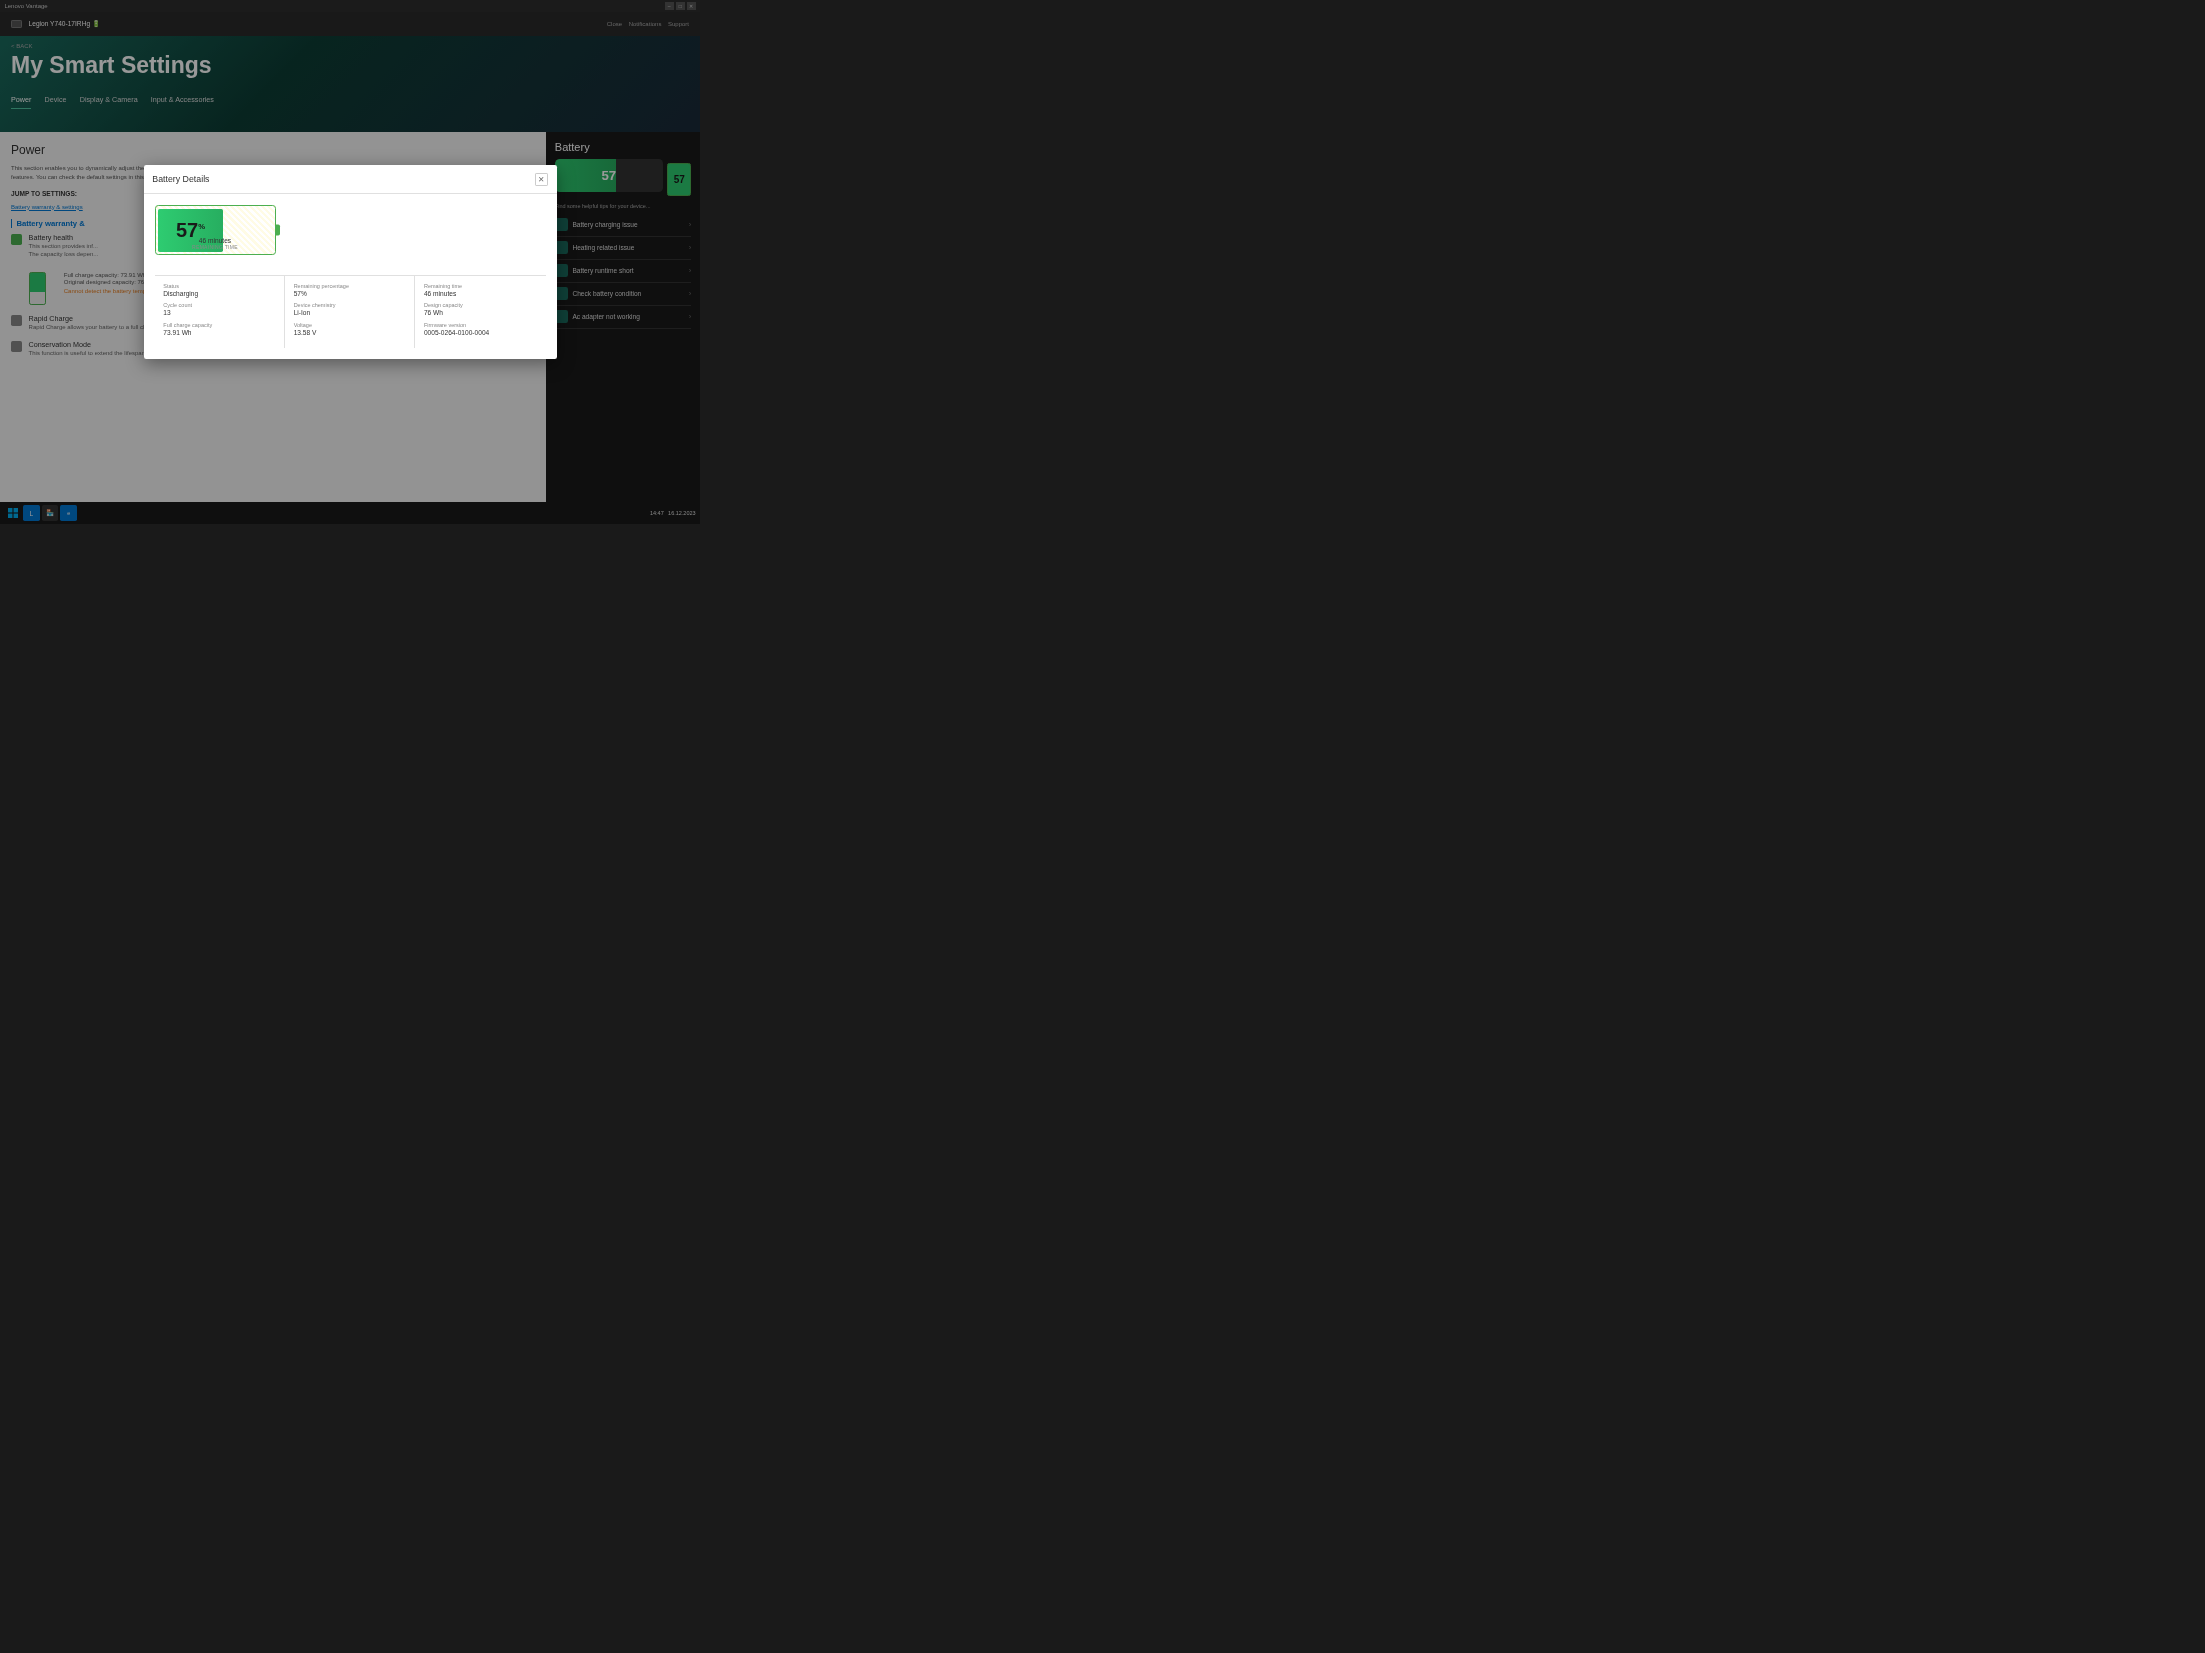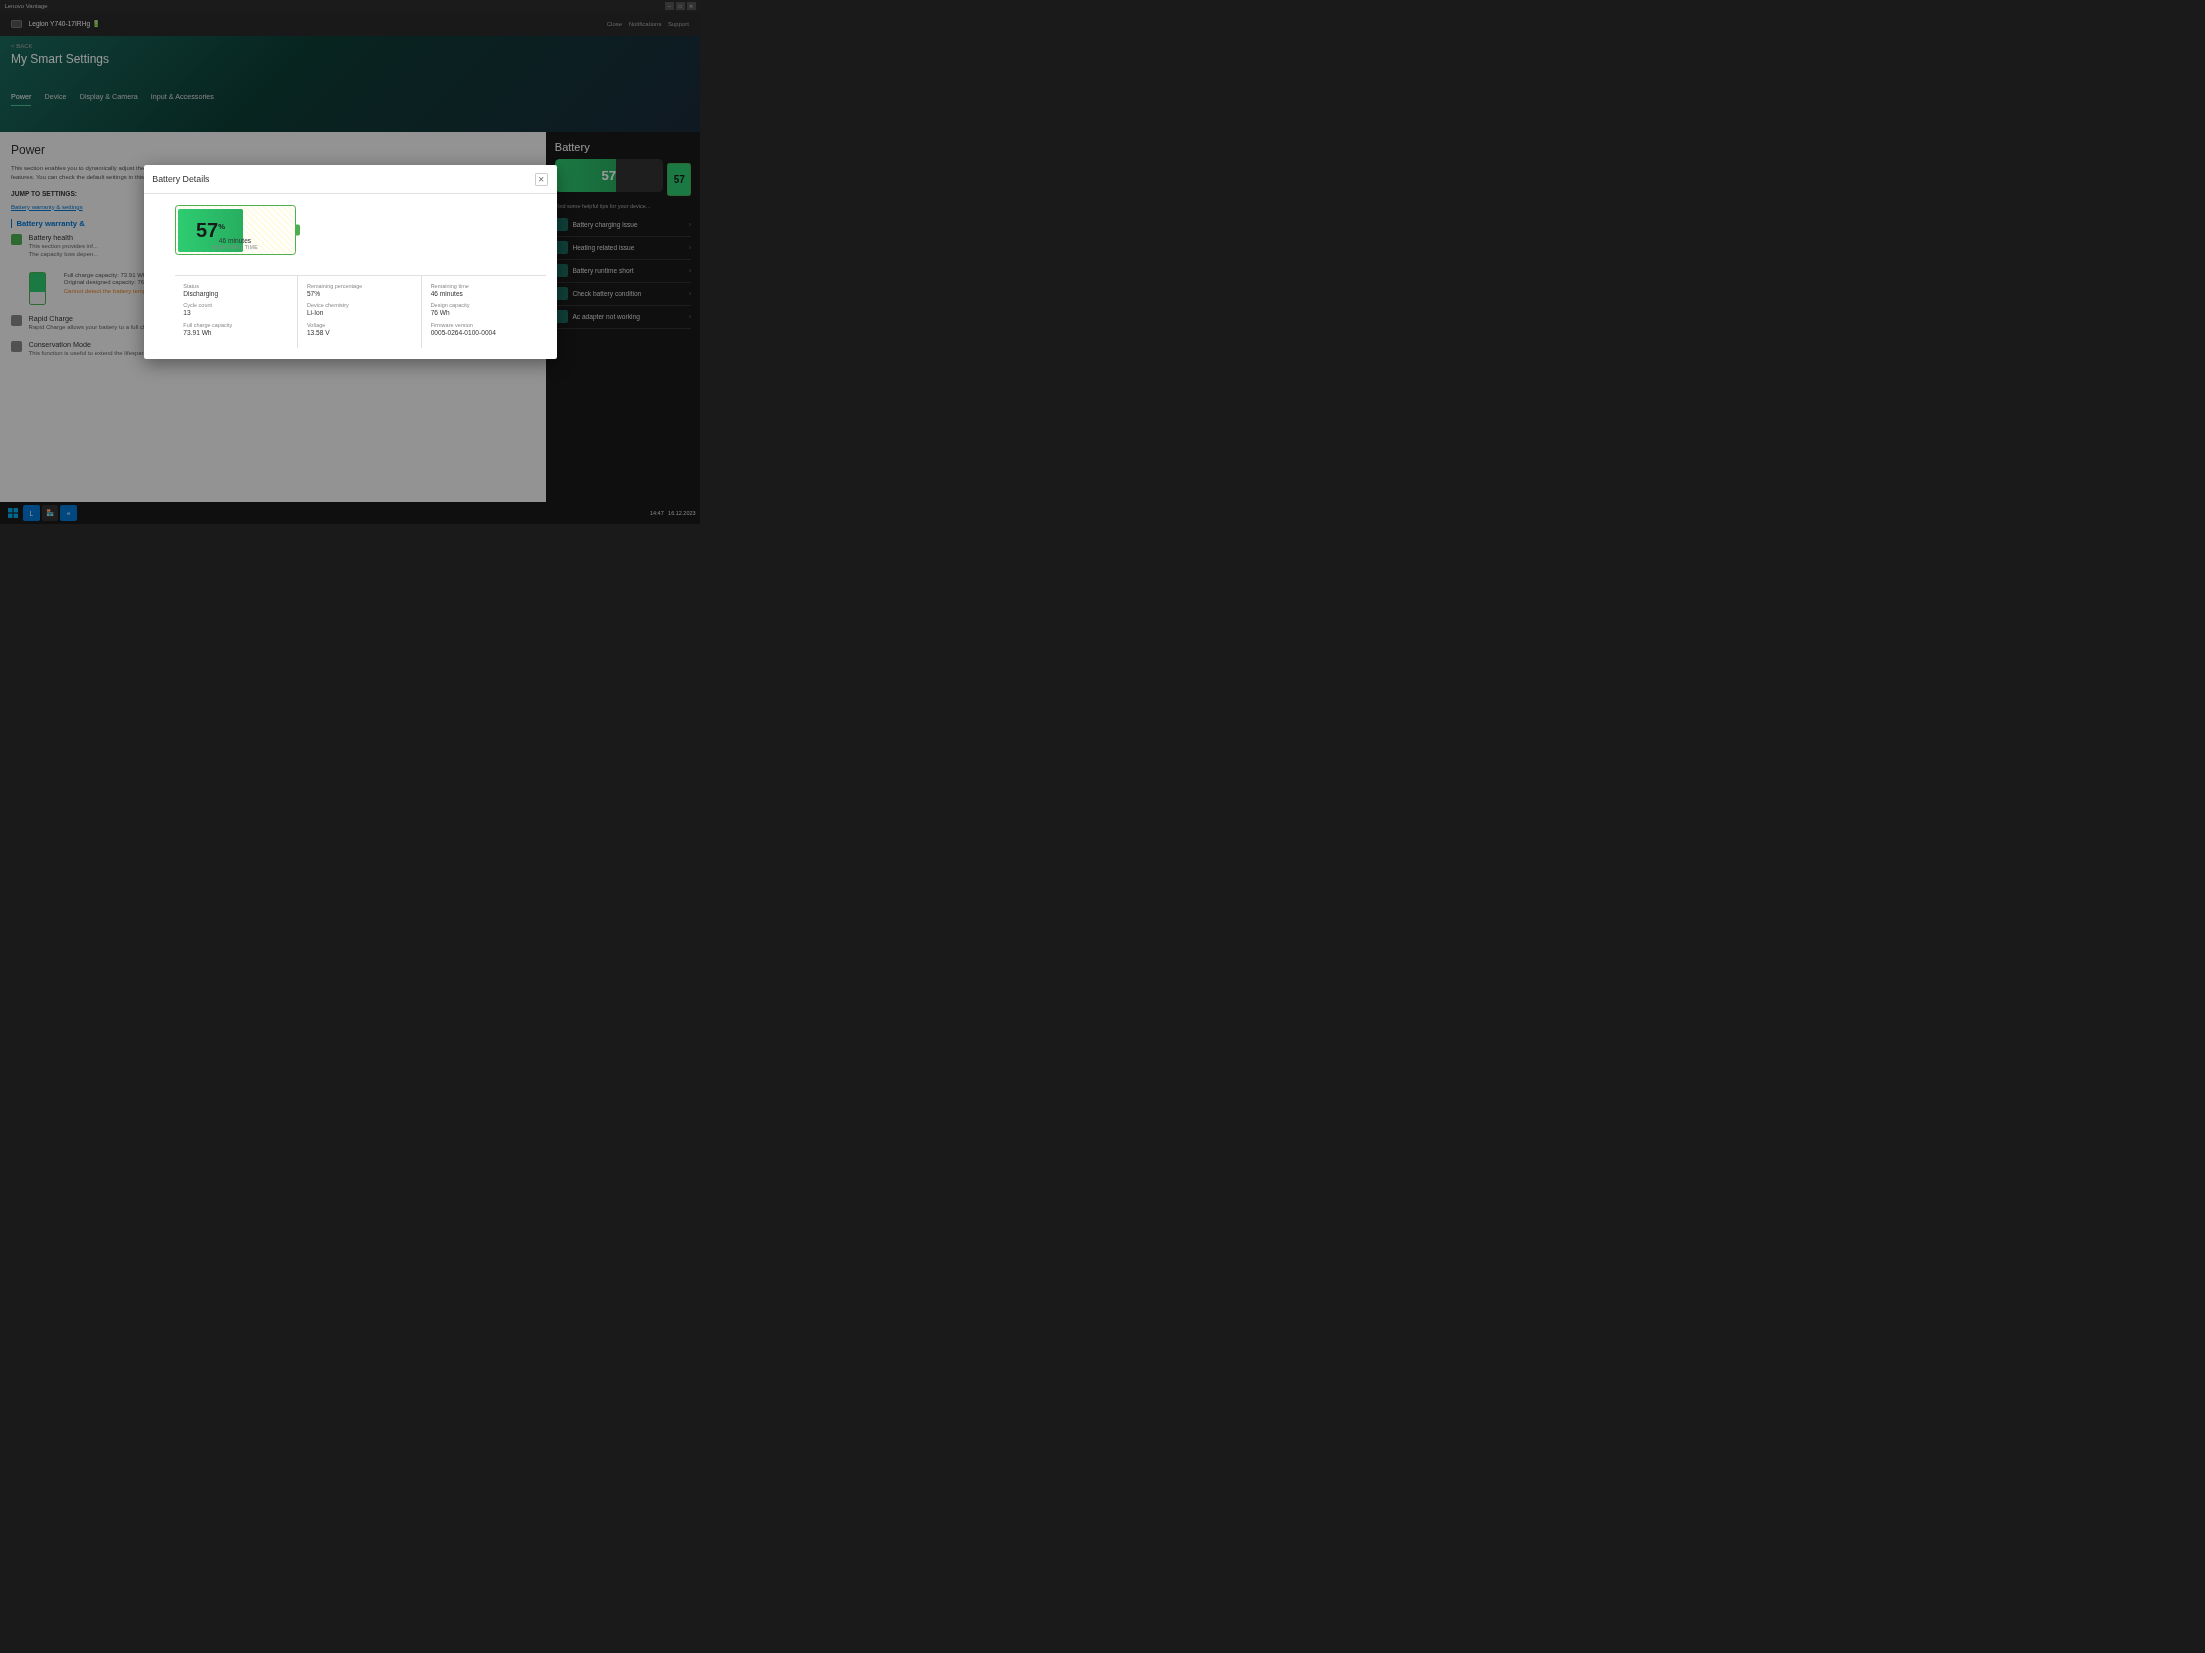--- a/index.html
+++ b/index.html
@@ -51,23 +51,23 @@
       color: #aaa;
       font-size: 6px;
       cursor: pointer;
       display: flex;
       align-items: center;
       gap: 2.2px;
       margin-bottom: 3.3px;
     }
     .app-title {
       color: #fff;
-      font-size: 12px;
-      font-weight: 400;
-      margin-bottom: 26px;
+      font-size: 23px;
+      font-weight: 700;
+      margin-bottom: 16px;
     }
     .nav-tabs {
       display: flex;
       gap: 13.2px;
     }
     .nav-tab {
       color: #ddd;
       font-size: 7.2px;
       cursor: pointer;
       padding-bottom: 4.4px;
@@ -386,21 +386,20 @@
       cursor: pointer;
       display: flex;
       align-items: center;
       justify-content: center;
       font-size: 7.7px;
       color: #666;
     }
 
     .modal-body {
       padding: 11px;
-      margin-left: 20px;
     }
 
     
     .modal-battery-visual {
       width: 121px;
       height: 50px;
       border: 1.7px solid #4CAF50;
       border-radius: 3.3px;
       position: relative;
       margin-bottom: 11px;

